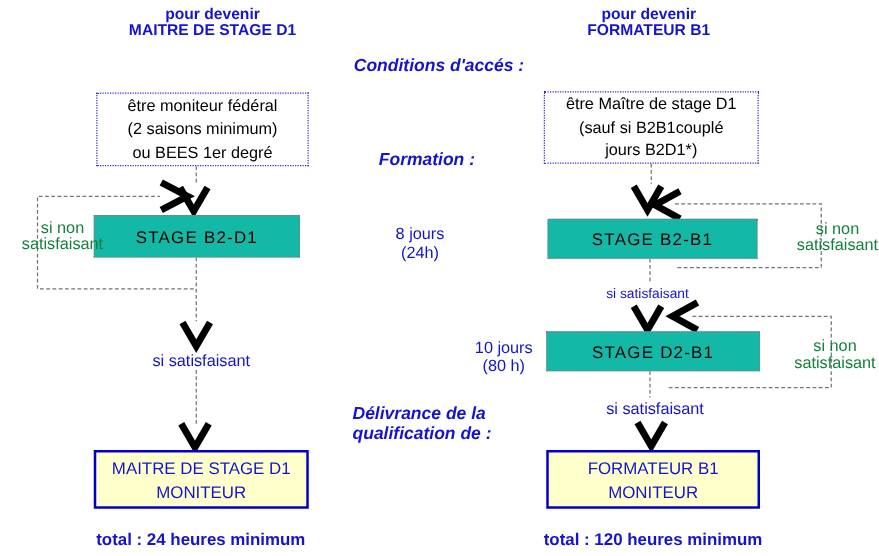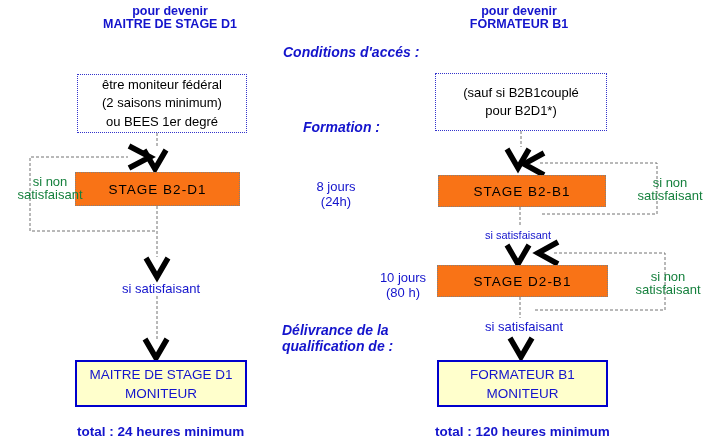--- a/index.html
+++ b/index.html
@@ -4,21 +4,21 @@
 <style>
   html,body{margin:0;padding:0;background:#fff;}
   #stage{position:relative;width:703px;height:445px;background:#ffffff;overflow:hidden;
          font-family:"Liberation Sans", sans-serif;padding-left:48px;}
   .abs{position:absolute;}
   svg.layer{position:absolute;left:0;top:0;z-index:1;}
   .hdr{z-index:3;text-align:center;color:#1414cc;font-weight:bold;font-size:12.5px;line-height:13px;}
   .iblabel{z-index:3;color:#1414cc;font-weight:bold;font-style:italic;font-size:14px;line-height:16px;}
   .condbox{z-index:2;background:#fff;border:1px dotted #3333cc;display:flex;flex-direction:column;
            justify-content:center;align-items:center;color:#000;font-size:13px;line-height:18.5px;text-align:left;}
-  .stagebox{z-index:2;background:#f97316;border:1px dotted #808080;display:flex;justify-content:center;
+  .stagebox{z-index:2;background:#14b8a6;border:1px dotted #808080;display:flex;justify-content:center;
             align-items:center;color:#000;font-size:13.5px;letter-spacing:1px;}
   .resultbox{z-index:2;background:#ffffcc;border:2px solid #0000cc;display:flex;flex-direction:column;
              justify-content:center;align-items:center;color:#1414cc;font-size:13.5px;line-height:19px;text-align:center;}
   .pink{z-index:3;color:#15803d;font-size:13px;line-height:13px;text-align:center;}
   .pass{z-index:3;color:#1414cc;font-size:13px;text-align:center;}
   .pass.small{font-size:11px;}
   .dur{z-index:3;color:#1414cc;font-size:13px;line-height:15px;text-align:center;}
   .total{z-index:3;color:#1414cc;font-weight:bold;font-size:13.5px;text-align:right;}
 </style>
 </head>
@@ -84,22 +84,23 @@
   <div class="abs pass" style="left:111px;top:281px;width:100px;">si satisfaisant</div>
 
   <div class="abs resultbox" style="left:75px;top:360px;width:168px;height:43px;">
     <div>MAITRE DE STAGE D1</div>
     <div>MONITEUR</div>
   </div>
 
   <div class="abs total" style="left:77px;top:424px;">total : 24 heures minimum</div>
 
   <div class="abs condbox" style="left:435px;top:73px;width:170px;height:56px;">
+    <div>être Maître de stage D1</div>
     <div>(sauf si B2B1couplé</div>
-    <div>pour B2D1*)</div>
+    <div>jours B2D1*)</div>
   </div>
 
   <div class="abs dur" style="left:300px;top:179px;width:72px;">
     <div>8 jours</div>
     <div>(24h)</div>
   </div>
 
   <div class="abs stagebox" style="left:438px;top:175px;width:166px;height:30px;">STAGE B2-B1</div>
 
   <div class="abs pink" style="left:625px;top:176px;width:90px;">

